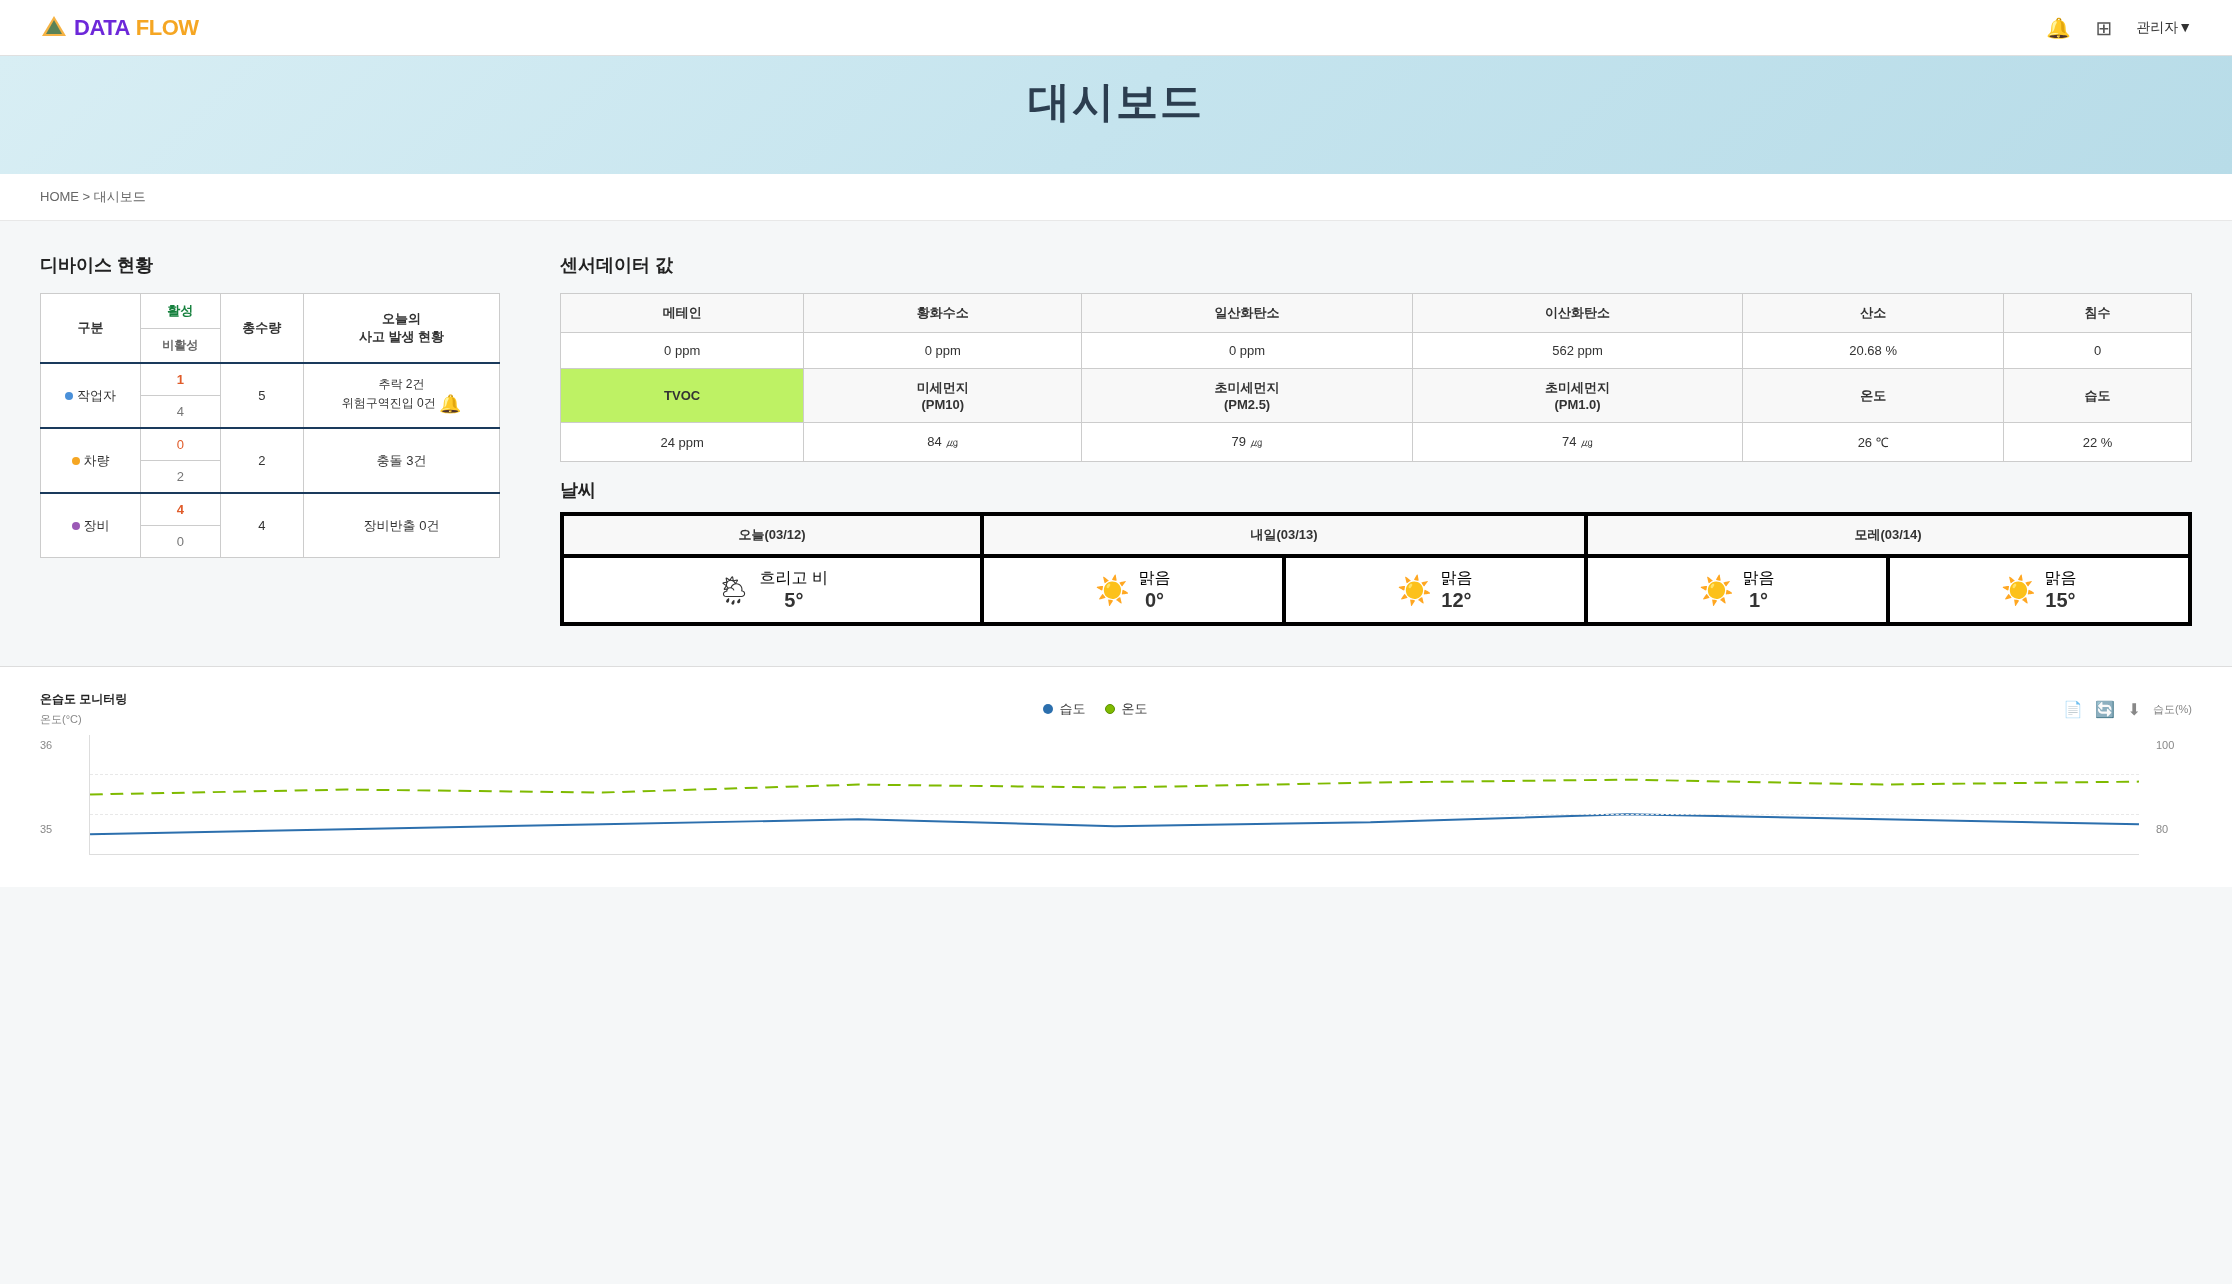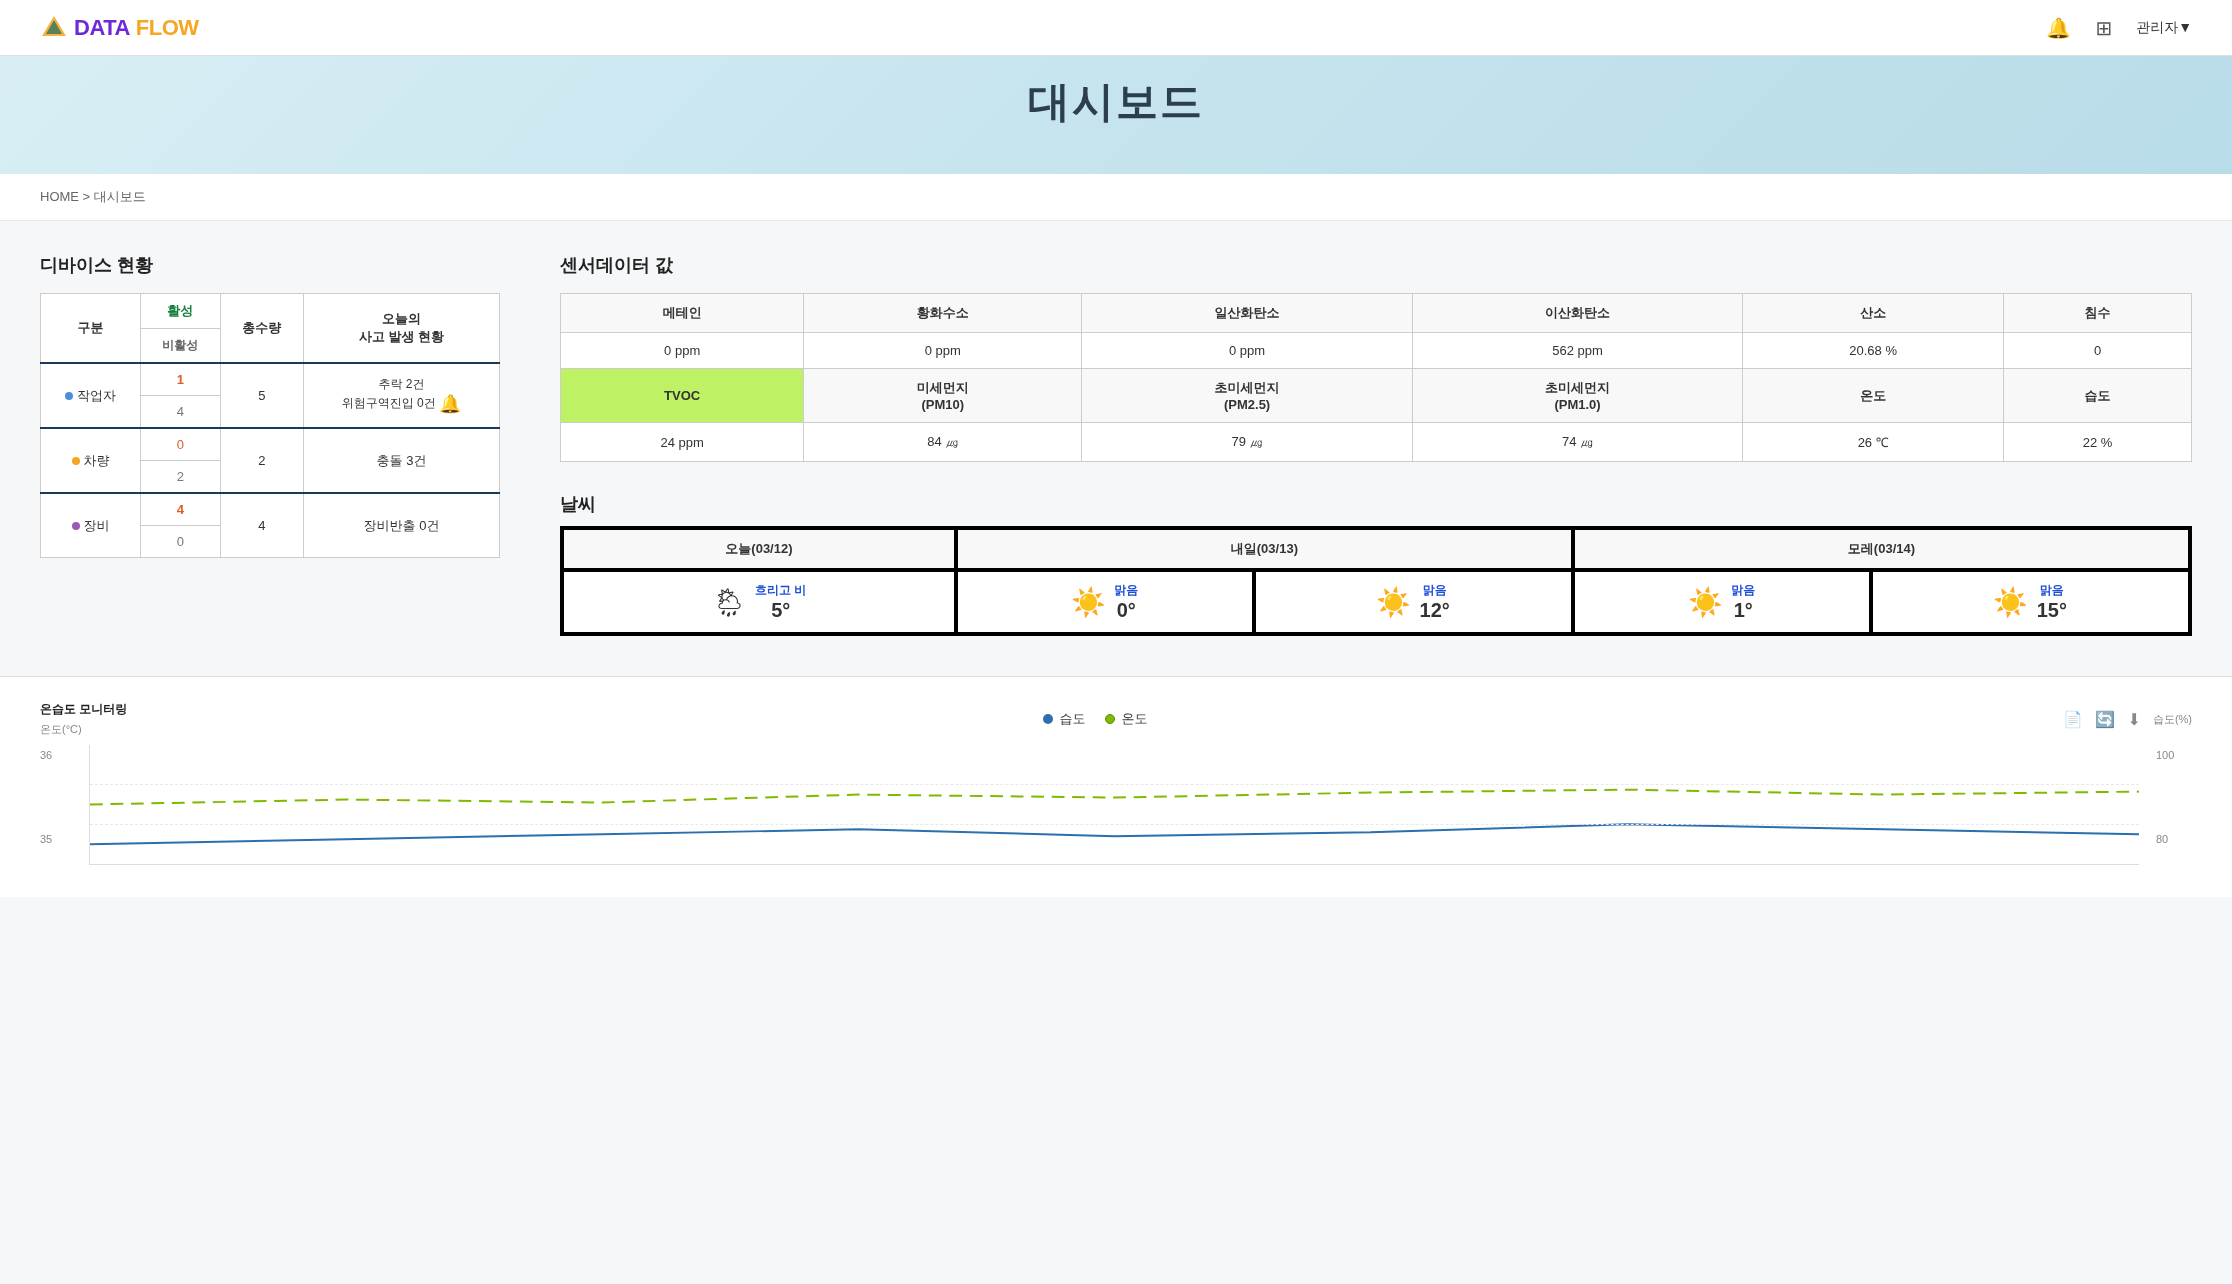--- a/index.html
+++ b/index.html
@@ -120,21 +120,21 @@
     .dot-blue { background: #4a90d9; }
     .dot-orange { background: #f5a623; }
     .dot-purple { background: #9b59b6; }
 
     
     .sensor-table {
       width: 100%;
       border-collapse: collapse;
       background: #fff;
       border: 1px solid #ccc;
-      margin-bottom: 30px;
+      margin-bottom: 16px;
     }
     .sensor-table th, .sensor-table td {
       border: 1px solid #ccc;
       text-align: center;
       padding: 10px 8px;
       font-size: 13px;
     }
     .sensor-table thead th { background: #f8f8f8; font-weight: 600; font-size: 13px; }
     .sensor-table .row-label td:first-child { background: #f8f8f8; font-weight: 600; }
 
@@ -157,21 +157,21 @@
       font-size: 28px;
       display: inline-block;
     }
     .weather-cell {
       display: flex;
       align-items: center;
       justify-content: center;
       gap: 8px;
     }
     .weather-temp { font-size: 20px; font-weight: 700; }
-    .weather-desc { font-size: 12px; color: #1d4ed8; font-weight: bold; }
+    .weather-desc { font-size: 16px; color: #000000; }
 
     
     .monitoring-section {
       padding: 24px 40px 32px;
       background: #fff;
       border-top: 1px solid #ddd;
       margin-top: 8px;
     }
     .monitoring-header {
       display: flex;

